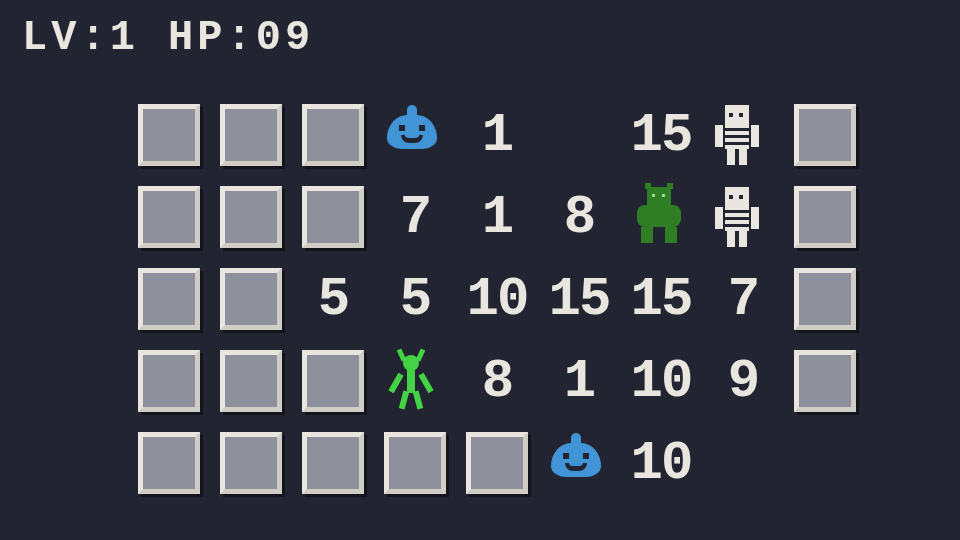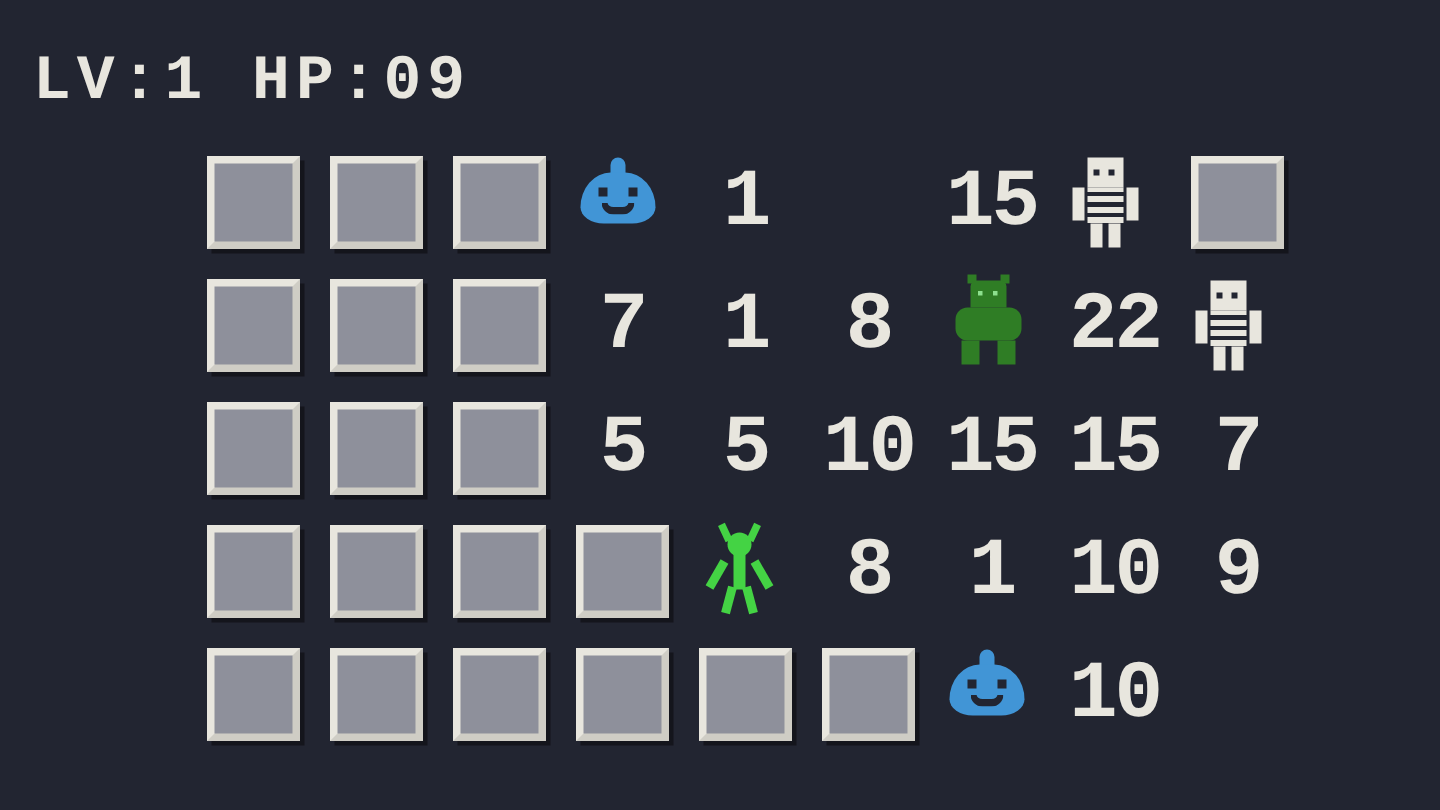--- a/index.html
+++ b/index.html
@@ -5,21 +5,21 @@
   * { margin: 0; padding: 0; box-sizing: border-box; }
   html, body { width: 960px; height: 540px; overflow: hidden; }
   body {
     background: #222531;
     font-family: monospace;
     image-rendering: pixelated;
   }
   .hud {
     position: absolute;
     left: 22px;
-    top: 30px;
+    top: 14px;
     color: #e8e6de;
     font-size: 42px;
     letter-spacing: 4px;
     font-weight: bold;
     font-family: 'Courier New', monospace;
   }
   .grid {
     position: absolute;
     left: 128px;
     top: 94px;
@@ -311,23 +311,20 @@
           <div class="head"></div>
           <div class="eye l"></div>
           <div class="eye r"></div>
           <div class="body"></div>
           <div class="leg l"></div>
           <div class="leg r"></div>
         </div>
       </div>
     </div>
     <div class="cell">
-      <div class="num">22</div>
-    </div>
-    <div class="cell">
       <div class="sprite">
         <div class="mummy">
           <div class="head"></div>
           <div class="eye l"></div>
           <div class="eye r"></div>
           <div class="arm l"></div>
           <div class="arm r"></div>
           <div class="torso"></div>
           <div class="leg l"></div>
           <div class="leg r"></div>

